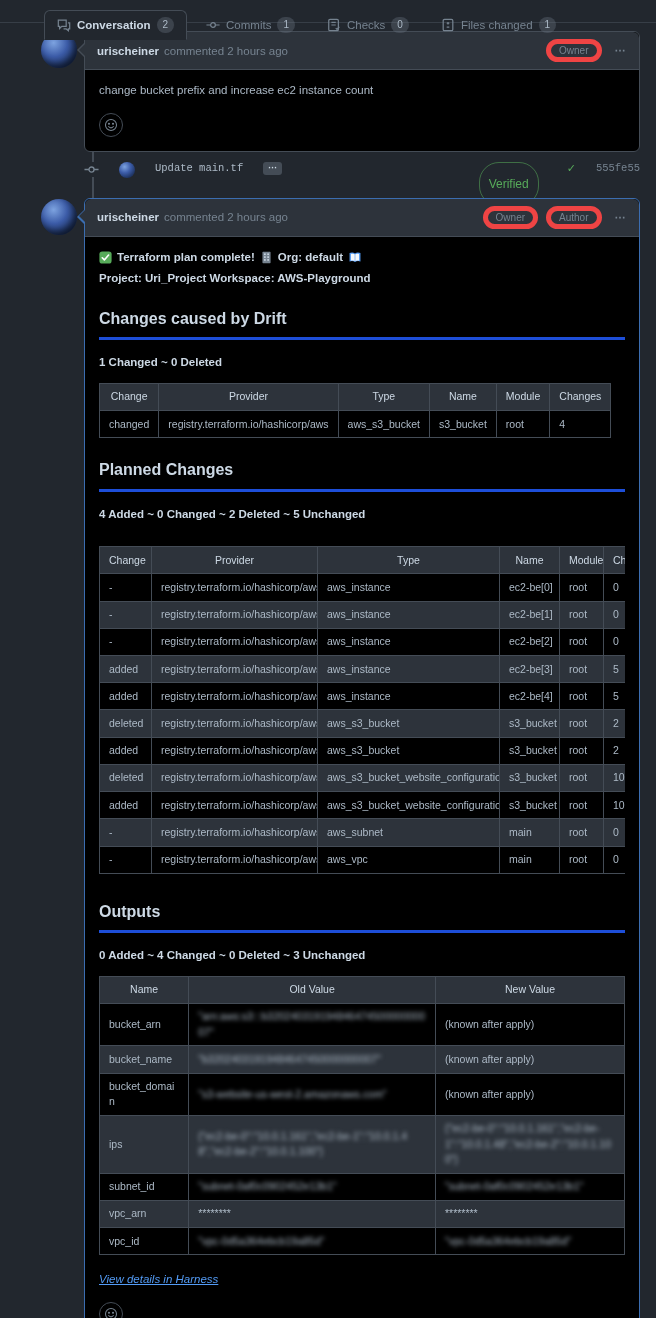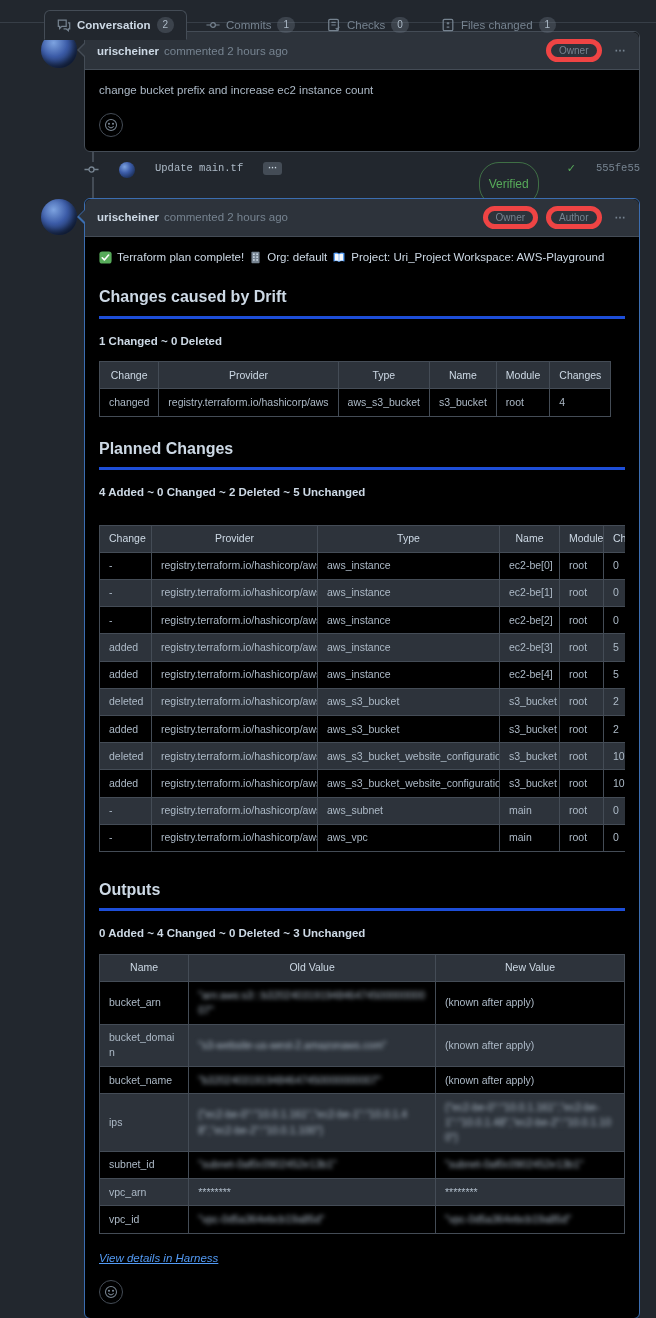--- a/index.html
+++ b/index.html
@@ -89,21 +89,21 @@
   }
   .verified-badge {
     border: 1px solid rgba(87,171,90,0.55); color: #57ab5a; font-size: 12px;
     border-radius: 20px; padding: 14px 9px; cursor: pointer;
   }
   .check-glyph { color: #57ab5a; font-size: 11px; margin-left: 8px; }
   .sha { font-family: "Liberation Mono", monospace; color: #768390; font-size: 10.5px; cursor: pointer; }
   
   .md-intro {
     display: flex; align-items: center; gap: 5px; flex-wrap: wrap;
-    font-weight: normal; color: #cdd9e5; font-size: 11.5px; margin-bottom: 4px;
+    font-weight: bold; color: #cdd9e5; font-size: 11.5px; margin-bottom: 4px;
   }
   .md-h2 {
     font-size: 16px; font-weight: bold; color: #cdd9e5;
     border-bottom: 3px solid #1d4ed8; padding-bottom: 7px; margin: 20px 0 12px;
   }
   .summary-line { font-weight: bold; color: #cdd9e5; font-size: 11.5px; margin: 14px 0 12px; }
   .md-table { border-collapse: collapse; font-size: 10.5px; margin: 12px 0 6px; }
   .md-table th {
     background: #2d333b; font-weight: normal; color: #cdd9e5; text-align: center; white-space: nowrap;
   }
@@ -419,28 +419,28 @@
       </thead>
       <tbody>
 
           <tr>
             <td>bucket_arn</td>
             <td class="blur">"arn:aws:s3:::b32024031919484647450000000007"</td>
             <td>(known after apply)</td>
           </tr>
 
           <tr>
+            <td>bucket_name</td>
+            <td class="blur">"b32024031919484647450000000007"</td>
+            <td>(known after apply)</td>
+          </tr>
+
+          <tr>
             <td>bucket_domain</td>
             <td class="blur">"s3-website-us-west-2.amazonaws.com"</td>
-            <td>(known after apply)</td>
-          </tr>
-
-          <tr>
-            <td>bucket_name</td>
-            <td class="blur">"b32024031919484647450000000007"</td>
             <td>(known after apply)</td>
           </tr>
 
           <tr>
             <td>ips</td>
             <td class="blur">{"ec2-be-0":"10.0.1.161","ec2-be-1":"10.0.1.48","ec2-be-2":"10.0.1.100"}</td>
             <td class="blur">{"ec2-be-0":"10.0.1.161","ec2-be-1":"10.0.1.48","ec2-be-2":"10.0.1.100"}</td>
           </tr>
 
           <tr>

